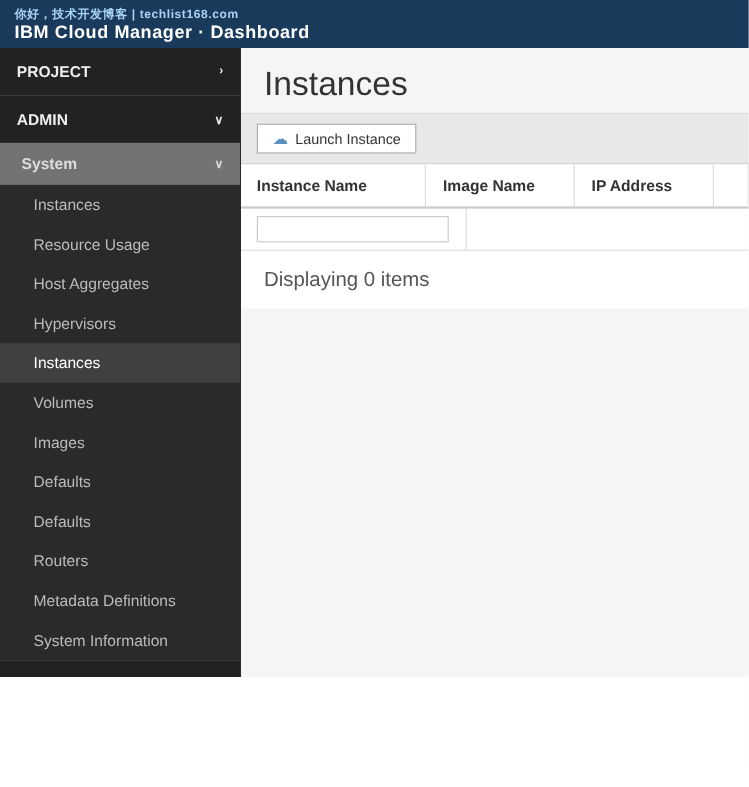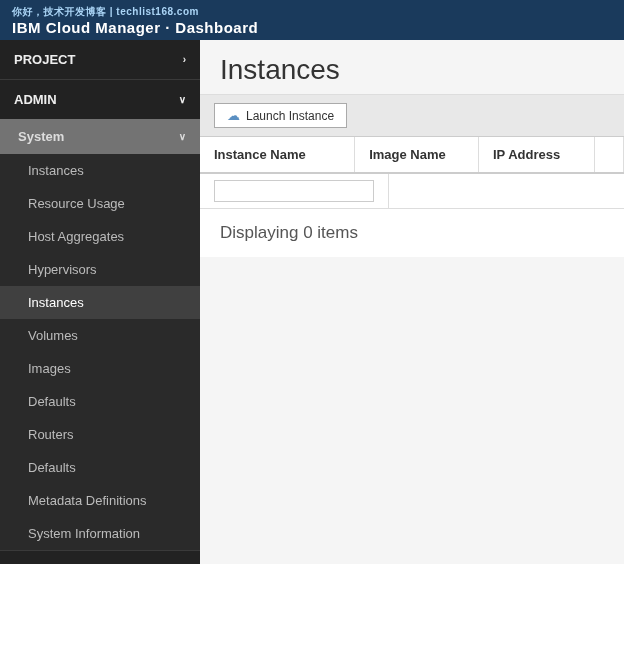--- a/index.html
+++ b/index.html
@@ -193,22 +193,22 @@
       </div>
 
       <a class="sidebar-item">Instances</a>
       <a class="sidebar-item">Resource Usage</a>
       <a class="sidebar-item">Host Aggregates</a>
       <a class="sidebar-item">Hypervisors</a>
       <a class="sidebar-item active">Instances</a>
       <a class="sidebar-item">Volumes</a>
       <a class="sidebar-item">Images</a>
       <a class="sidebar-item">Defaults</a>
+      <a class="sidebar-item">Defaults</a>
       <a class="sidebar-item">Routers</a>
-      <a class="sidebar-item">Defaults</a>
       <a class="sidebar-item">Metadata Definitions</a>
       <a class="sidebar-item">System Information</a>
     </div>
 
     <div class="sidebar-section">
       <div class="sidebar-section-header">
         <span>IDENTITY</span>
         <span class="arrow">›</span>
       </div>
     </div>

